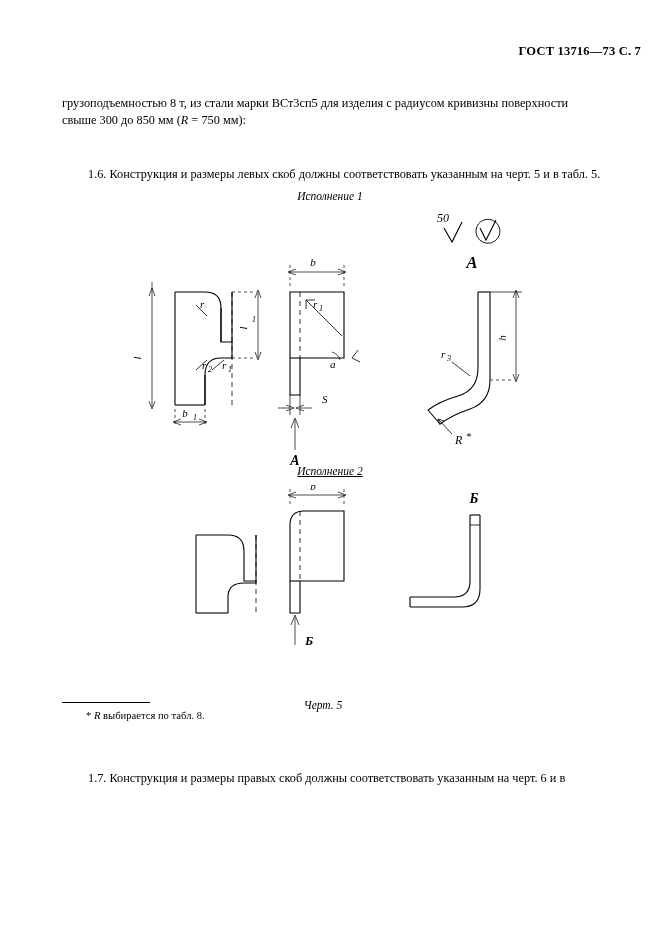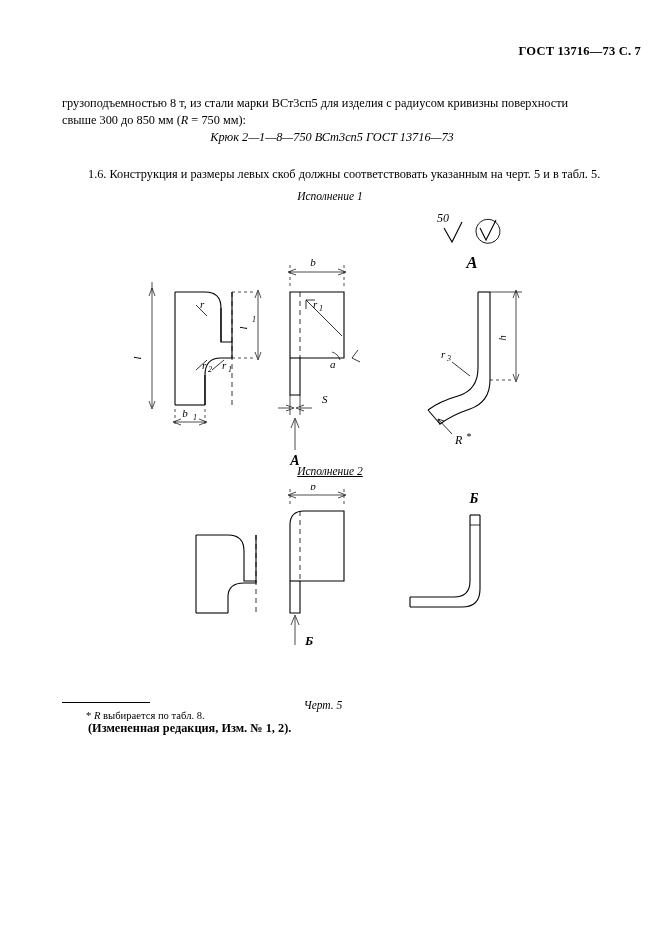--- a/index.html
+++ b/index.html
@@ -92,21 +92,20 @@
 
   <div class="header">ГОСТ 13716—73 С. 7</div>
 
   <div class="body-text" style="top:95px;">
     <span>грузоподъемностью 8 т, из стали марки ВСт3сп5 для изделия с радиусом кривизны поверхности</span>
   </div>
   <div class="body-text" style="top:112px; text-align:left;">
     <span>свыше 300 до 850 мм (</span><span class="ital">R</span><span> = 750 мм):</span>
   </div>
 
-  <div class="body-text center ital" style="top:129px; font-size:12.3px;">Крюк 2—1—8—750 ВСт3сп5 ГОСТ 13716—73</div>
 
 
   <div class="body-text indent" style="top:166px;">1.6.  Конструкция и размеры левых скоб должны соответствовать указанным на черт. 5 и в табл. 5.</div>
 
   <div class="fig-caption" style="left:255px; top:190px; width:150px;">Исполнение 1</div>
 
   <div class="drawing">
     <svg width="661" height="260" viewBox="0 0 661 260" style="position:absolute; left:0; top:210px;">
       <g fill="none" stroke="#000" stroke-width="1.1">
 
@@ -278,16 +277,16 @@
     </svg>
   </div>
 
   <div class="note-line"></div>
   <div class="footnote">
     <span>*</span><span class="ital"> R</span><span> выбирается по табл. 8.</span>
   </div>
 
   <div class="fig-caption" style="left:248px; top:675px; width:150px;margin-top:24px;">Черт. 5</div>
 
-  <div class="body-text bold" style="top:720px; text-align:left; text-indent:26px;">(Измененная редакция, Изм. № 1, 2).</div>
-
+
+  <div class="body-text indent" style="top:770px;">1.7.  Конструкция и размеры правых скоб должны соответствовать указанным на черт. 6 и в</div>
 
 </div>
 
 </body></html>

